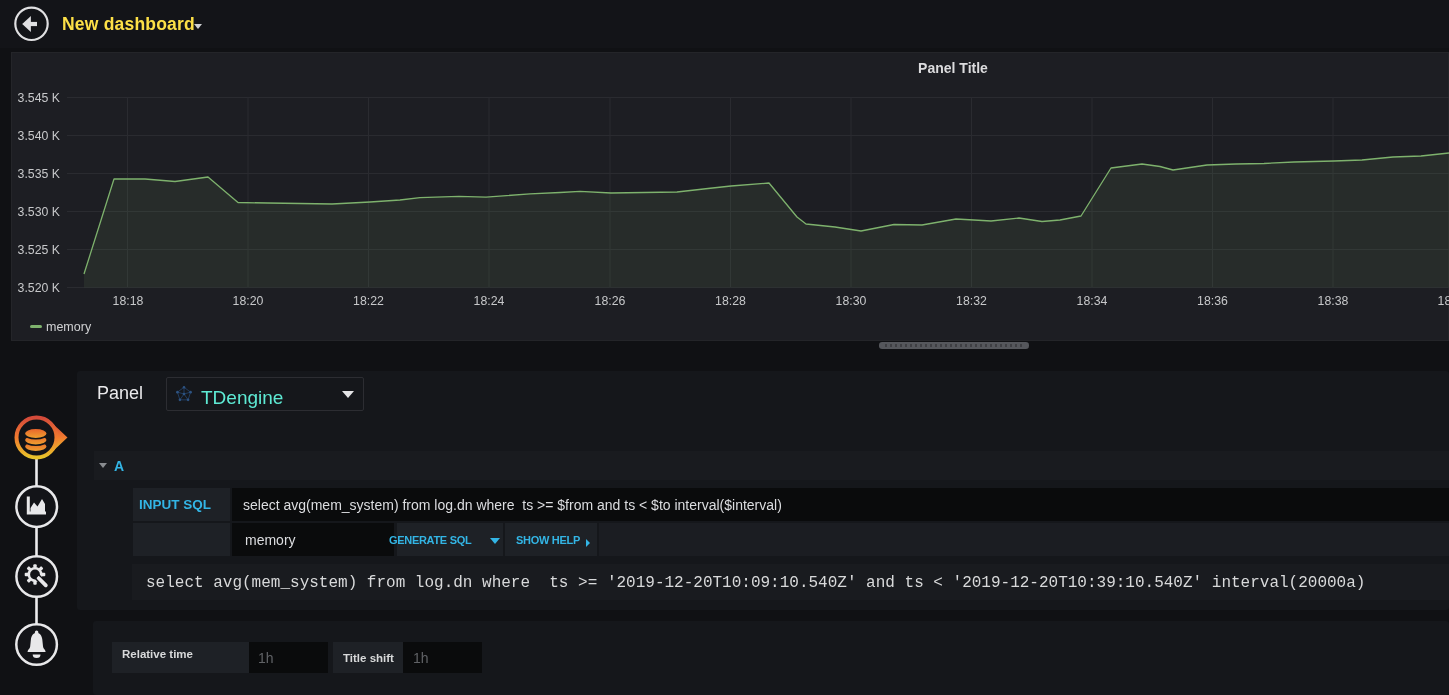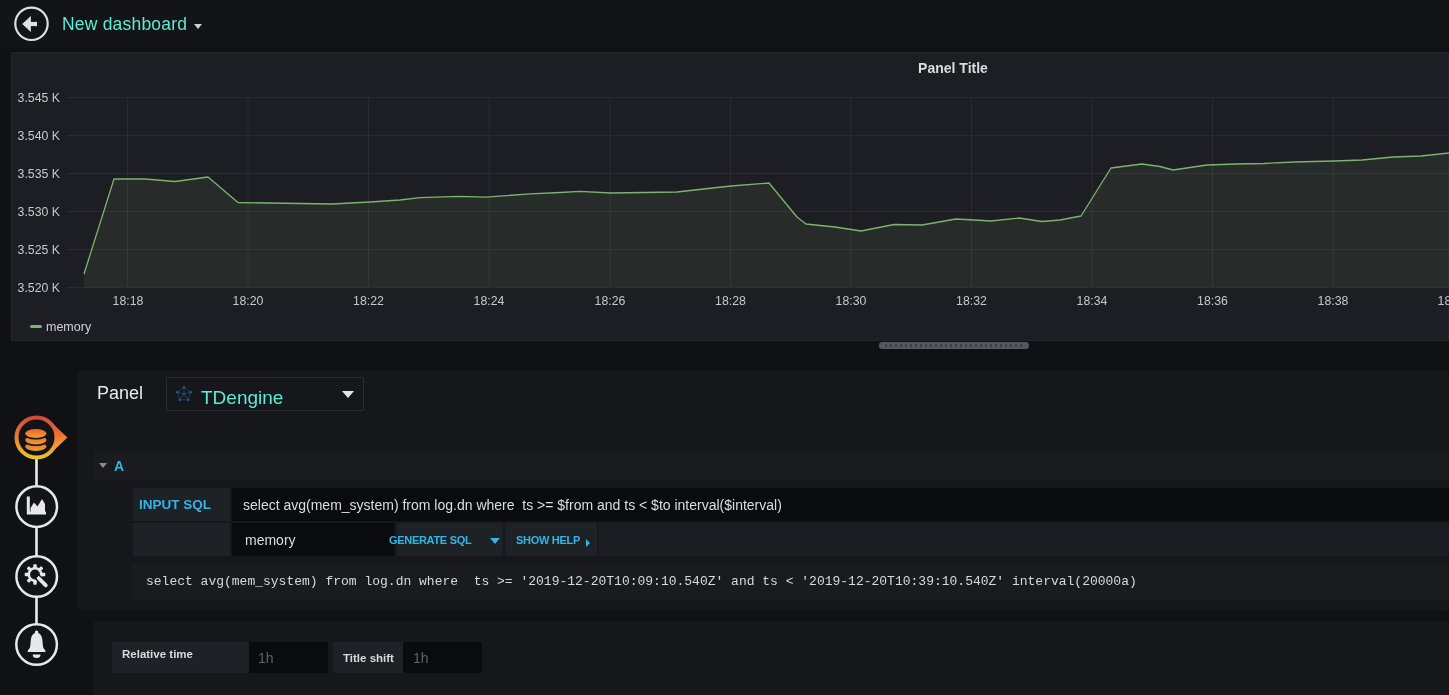--- a/index.html
+++ b/index.html
@@ -8,21 +8,21 @@
 </style>
 </head>
 <body>
 
 <div class="abs" style="left:0;top:0;width:1449px;height:48px;background:#131418;"></div>
 <svg class="abs" style="left:0;top:0;" width="220" height="48" viewBox="0 0 220 48">
   <circle cx="31.5" cy="23.8" r="16.2" fill="none" stroke="#e0e0e2" stroke-width="2.2"></circle>
   <rect x="27" y="21.9" width="10" height="4.2" fill="#e0e0e2"></rect>
   <polygon points="22.2,23.9 30.9,16 30.9,31.9" fill="#e0e0e2"></polygon>
 </svg>
-<div class="abs" style="left:62px;top:14px;font-size:17.5px;font-weight:400;color:#5eead4;letter-spacing:0.2px;">New dashboard</div>
+<div class="abs" style="left:62px;top:14px;font-size:17.5px;font-weight:700;color:#fde047;letter-spacing:0.2px;">New dashboard</div>
 <div class="abs" style="left:194px;top:24px;width:0;height:0;border-left:4.5px solid transparent;border-right:4.5px solid transparent;border-top:5.5px solid #cfd0d2;"></div>
 
 <div class="abs" style="left:11px;top:52px;width:1438px;height:289px;background:#1d1e23;border:1px solid #242529;box-sizing:border-box;"></div>
 <div class="abs" style="left:892px;top:60px;width:122px;text-align:center;font-size:14px;font-weight:700;color:#dcdcde;">Panel Title</div>
 
 <svg class="abs" style="left:0;top:0;" width="1449" height="360" viewBox="0 0 1449 360">
 
   <g stroke="#2a2b30" stroke-width="1">
     <line x1="67" y1="97.5" x2="1449" y2="97.5"></line>
     <line x1="67" y1="135.5" x2="1449" y2="135.5"></line>
@@ -178,21 +178,21 @@
 <div class="abs" style="left:245px;top:532px;font-size:14px;color:#dcdde0;">memory</div>
 <div class="abs" style="left:397px;top:523px;width:106px;height:33px;background:#1e2126;"></div>
 <div class="abs" style="left:389px;top:534px;font-size:11px;font-weight:700;letter-spacing:-0.3px;color:#33b5e5;">GENERATE SQL</div>
 <div class="abs" style="left:490px;top:538px;width:0;height:0;border-left:5.5px solid transparent;border-right:5.5px solid transparent;border-top:6px solid #33b5e5;"></div>
 <div class="abs" style="left:505px;top:523px;width:92px;height:33px;background:#1e2126;"></div>
 <div class="abs" style="left:516px;top:534px;font-size:11px;font-weight:700;letter-spacing:-0.3px;color:#33b5e5;">SHOW HELP</div>
 <div class="abs" style="left:585.5px;top:538.5px;width:0;height:0;border-top:4px solid transparent;border-bottom:4px solid transparent;border-left:4.5px solid #33b5e5;"></div>
 <div class="abs" style="left:599px;top:523px;width:850px;height:33px;background:#1b1d22;"></div>
 
 <div class="abs" style="left:132px;top:564px;width:1317px;height:36px;background:#191b1f;"></div>
-<div class="abs" style="left:146px;top:574px;font-size:13px;font-family:'Liberation Mono',monospace;color:#d8d9da;white-space:pre;">select avg(mem_system) from log.dn where  ts &gt;= '2019-12-20T10:09:10.540Z' and ts &lt; '2019-12-20T10:39:10.540Z' interval(20000a)</div>
+<div class="abs" style="left:146px;top:574px;font-size:16px;font-family:'Liberation Mono',monospace;color:#d8d9da;white-space:pre;">select avg(mem_system) from log.dn where  ts &gt;= '2019-12-20T10:09:10.540Z' and ts &lt; '2019-12-20T10:39:10.540Z' interval(20000a)</div>
 
 <div class="abs" style="left:93px;top:621px;width:1356px;height:74px;background:#15171b;border-radius:3px;"></div>
 <div class="abs" style="left:112px;top:642px;width:137px;height:31px;background:#1e2126;"></div>
 <div class="abs" style="left:122px;top:648px;font-size:11.5px;font-weight:700;color:#d8d9da;">Relative time</div>
 <div class="abs" style="left:249px;top:642px;width:79px;height:31px;background:#0a0b0c;"></div>
 <div class="abs" style="left:258px;top:650px;font-size:14px;color:#606266;">1h</div>
 <div class="abs" style="left:333px;top:642px;width:70px;height:31px;background:#1e2126;"></div>
 <div class="abs" style="left:343px;top:652px;font-size:11.5px;font-weight:700;color:#d8d9da;">Title shift</div>
 <div class="abs" style="left:403px;top:642px;width:79px;height:31px;background:#0a0b0c;"></div>
 <div class="abs" style="left:413px;top:650px;font-size:14px;color:#606266;">1h</div>

